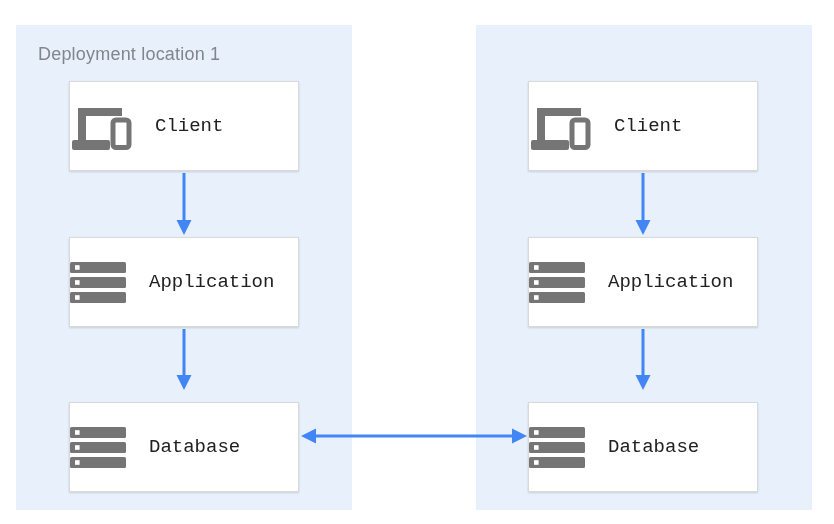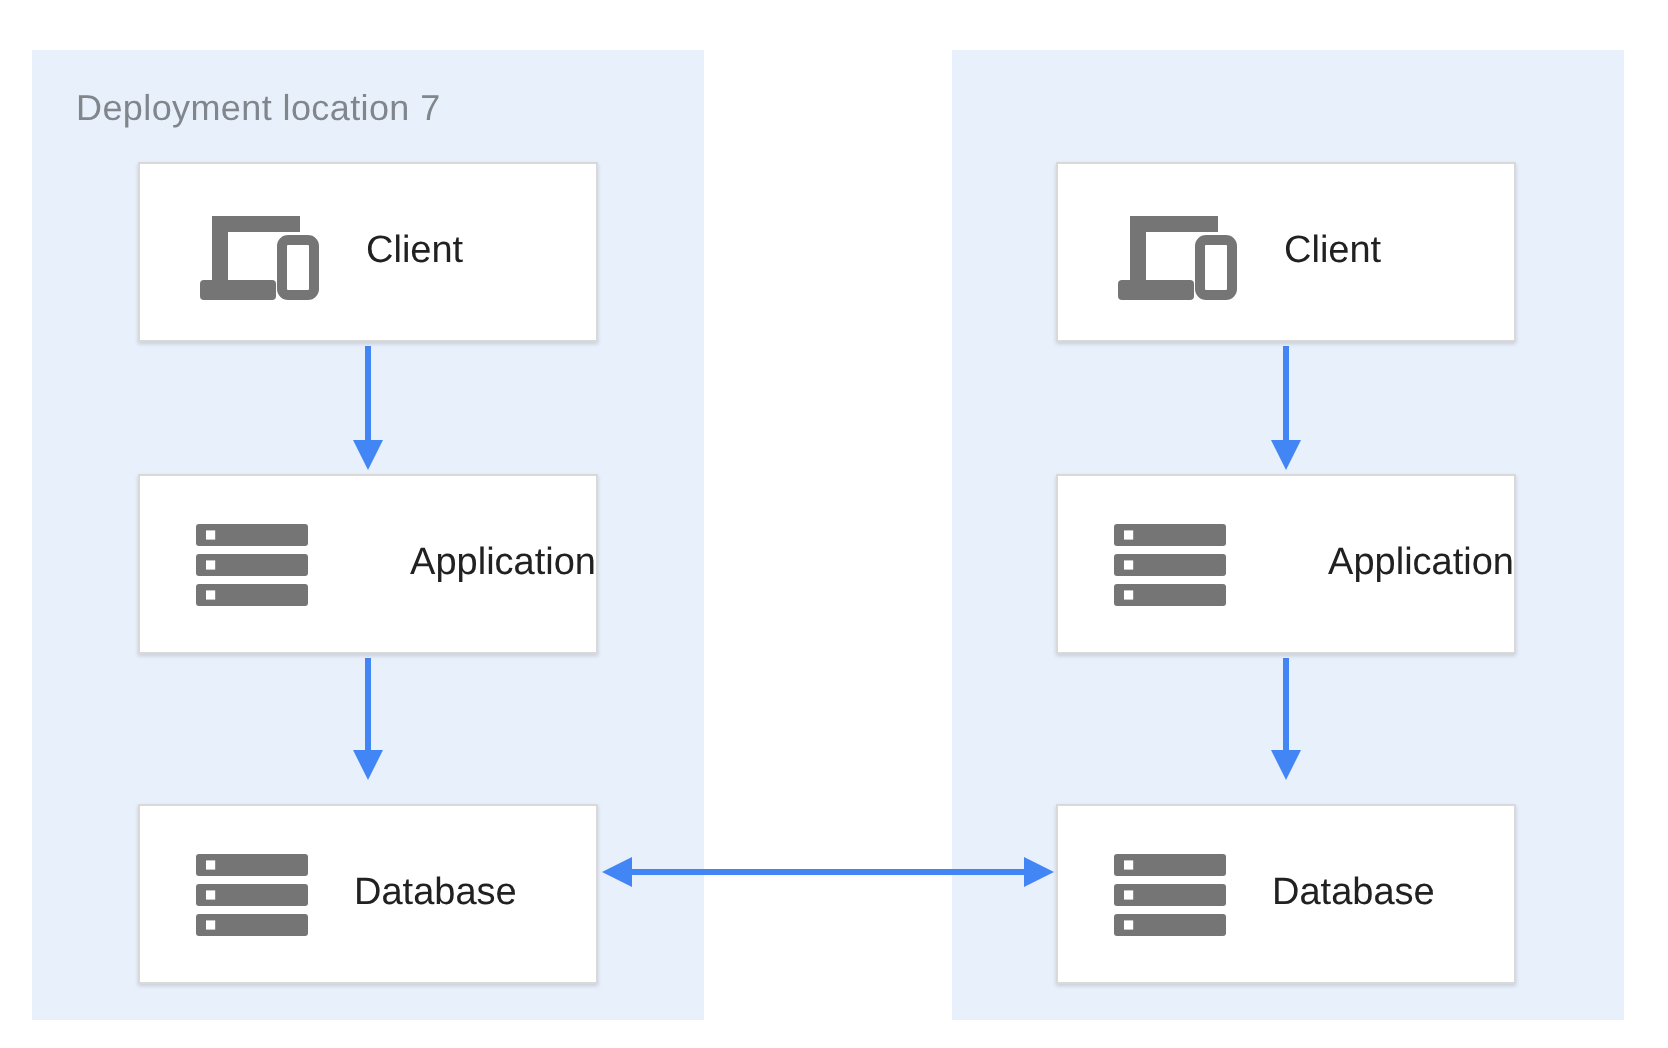--- a/index.html
+++ b/index.html
@@ -45,27 +45,28 @@
 
   .node {
     position: absolute;
     width: 230px;
     height: 90px;
     background: #ffffff;
     border: 1px solid var(--box-border);
     box-shadow: 0 1px 2px rgba(0,0,0,0.14);
     display: flex;
     align-items: center;
-    padding-left: 28px;
+    padding-left: 0;
     gap: 23px;
+    font-family: Liberation Mono, monospace;
   }
   .col1 { left: 69px; }
   .col2 { left: 528px; }
   .row1 { top: 81px; }
-  .row2 { top: 237px; justify-content: space-between; }
+  .row2 { top: 237px; }
   .row3 { top: 402px; }
 
   .node-label {
     font-size: 19px;
     color: var(--label-dark);
     white-space: nowrap;
   }
 
   .icon { display: inline-flex; flex: none; }
   .icon svg .ink { fill: var(--icon-gray); }
@@ -90,21 +91,21 @@
   .arrow-head { fill: var(--arrow-blue); }
 </style>
 </head>
 <body>
 
 <div class="canvas">
 
   <section class="location" id="loc1"></section>
   <section class="location" id="loc2"></section>
 
-  <h2 class="loc-title" id="title1">Deployment location 7</h2>
+  <h2 class="loc-title" id="title1">Deployment location 1</h2>
 
   <svg class="arrows" viewBox="0 0 834 524" xmlns="http://www.w3.org/2000/svg">
 
     <g>
       <line class="arrow-line" x1="184" y1="173" x2="184" y2="221"></line>
       <polygon class="arrow-head" points="184,235 176.5,220 191.5,220"></polygon>
     </g>
 
     <g>
       <line class="arrow-line" x1="184" y1="329" x2="184" y2="376"></line>

